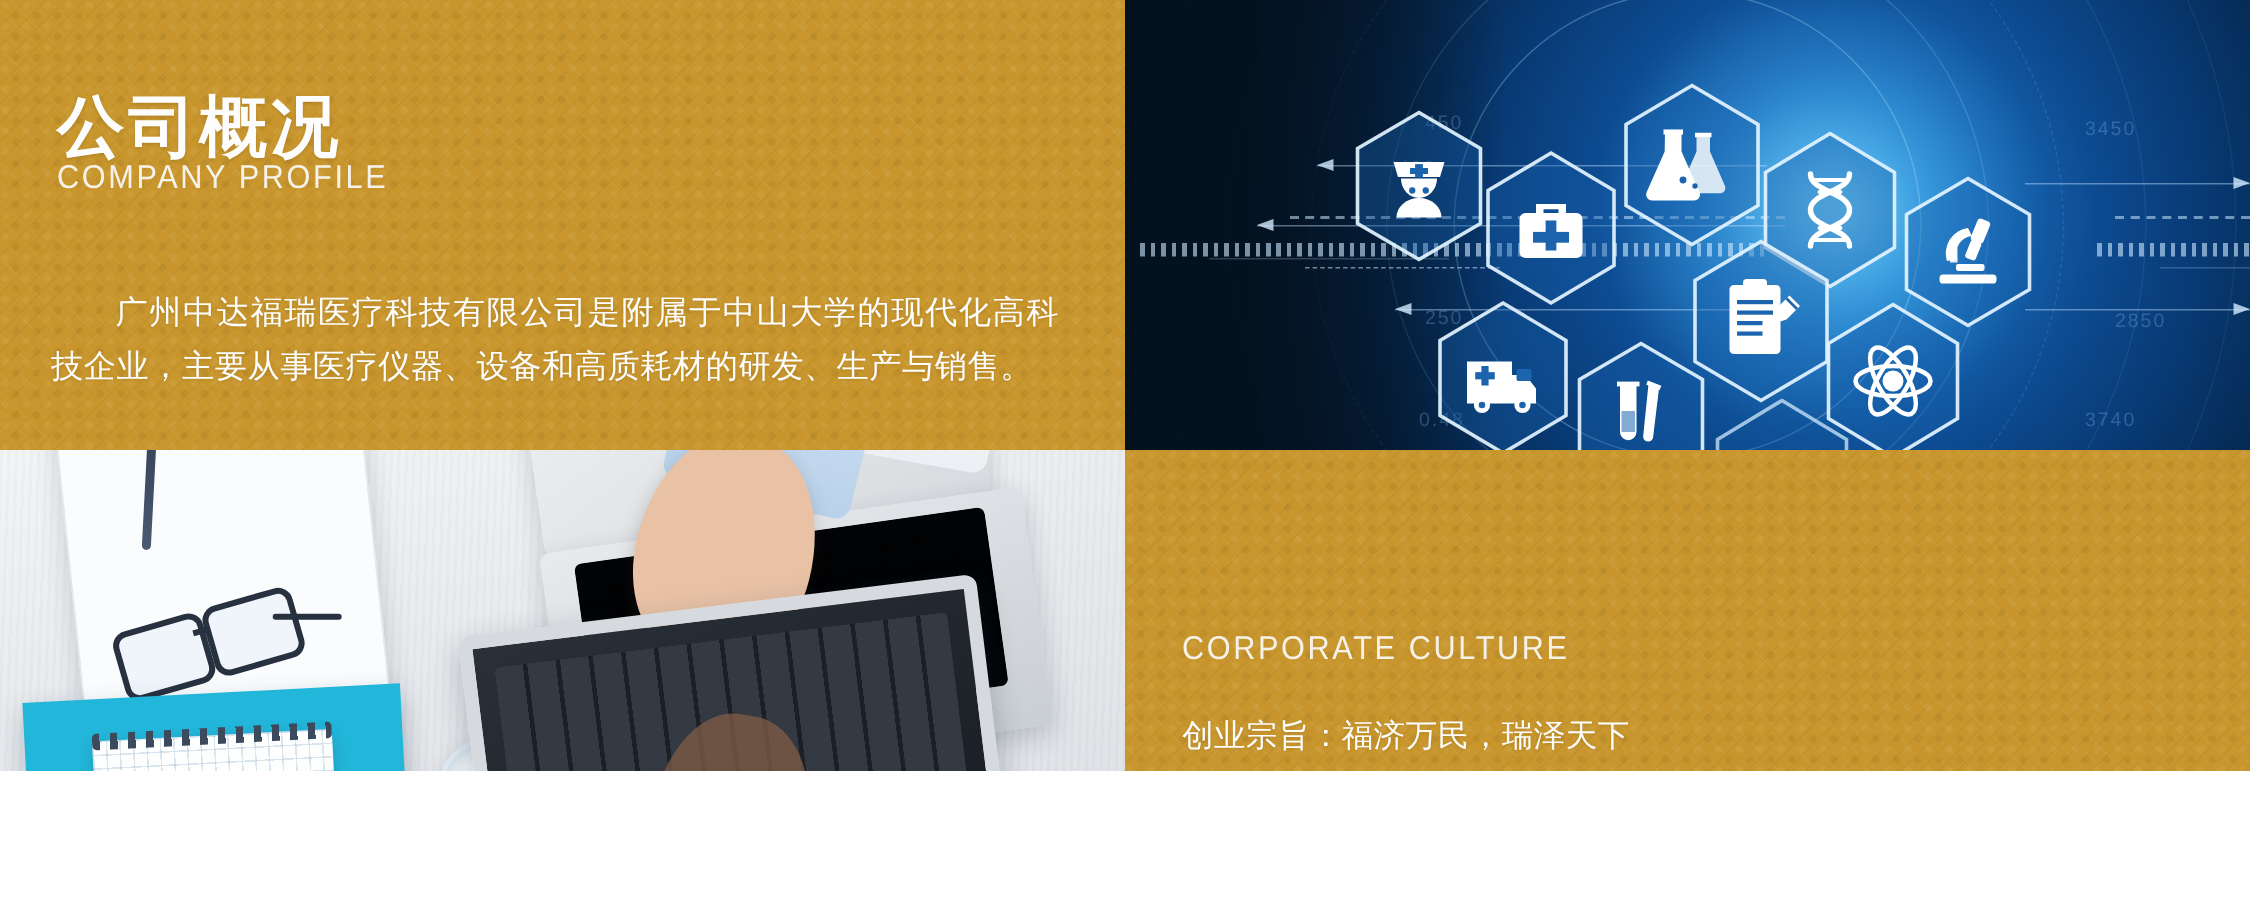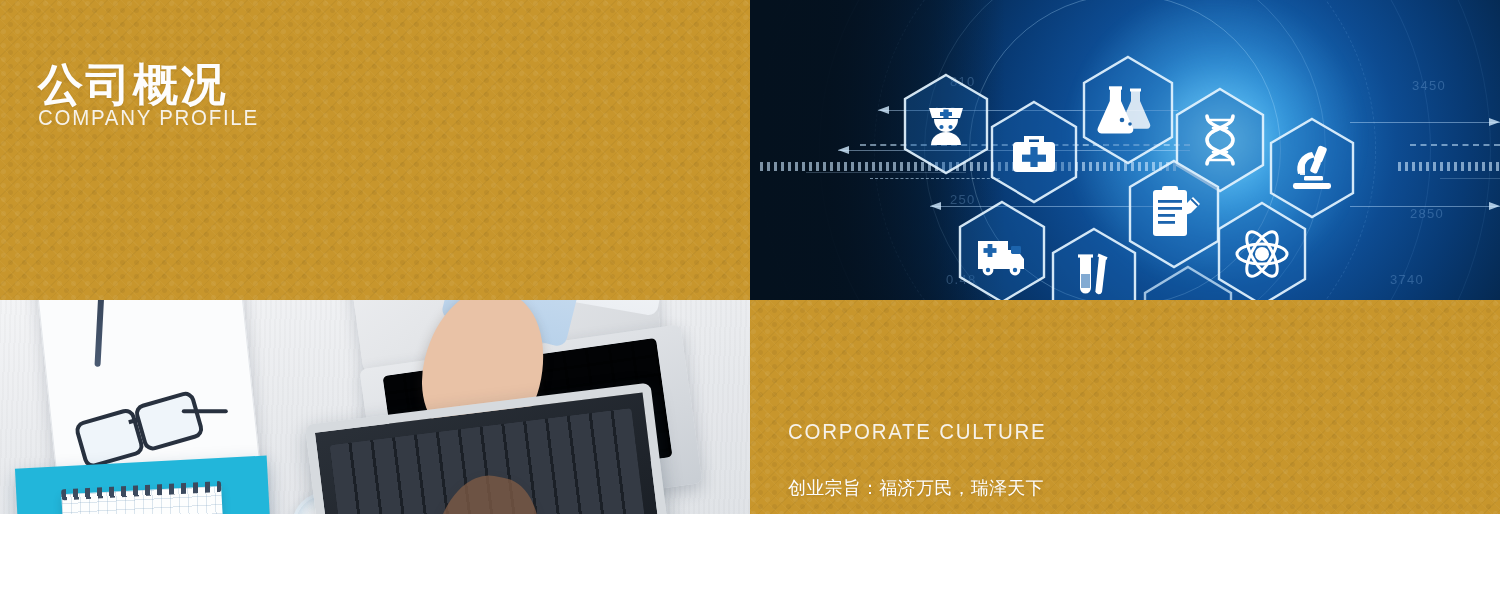--- a/index.html
+++ b/index.html
@@ -59,21 +59,21 @@
     text-indent:2em;text-align:justify;
     letter-spacing:.015em;
     text-shadow:0 1px 2px rgba(90,60,10,.16);
   }
 
   
   #panel-culture .cn-title{position:absolute;left:38px;top:48px;font-size:45px;}
   #panel-culture .en-sub{position:absolute;left:38px;top:119px;font-size:22px;}
   #culture-list{
     position:absolute;left:38px;top:172px;
-    color:#fdfdfd;font-size:18px;line-height:1.78;
+    color:#fdfdfd;font-size:21px;line-height:1.78;
     letter-spacing:.015em;
     text-shadow:0 1px 2px rgba(90,60,10,.16);
     list-style:none;margin:0;padding:0;
   }
 
   
   #panel-medtech{
     position:relative;overflow:hidden;
     background:
       radial-gradient(circle at 64% 47%, #59c0f2 0%, #2a8fd8 9%, #1767b4 20%, #0d4b91 33%, #083a74 47%, #05284f 63%, #04182f 80%, #03101f 100%),
@@ -292,41 +292,42 @@
     border-bottom-color:transparent;border-left-color:transparent;transform:rotate(38deg);}
 </style>
 </head>
 <body>
 
 <div id="stage">
 
   <section class="gold" id="panel-profile">
     <h1 class="cn-title">公司概况</h1>
     <div class="en-sub">COMPANY PROFILE</div>
+    <p id="profile-body">广州中达福瑞医疗科技有限公司是附属于中山大学的现代化高科技企业，主要从事医疗仪器、设备和高质耗材的研发、生产与销售。</p>
   </section>
 
   <section id="panel-medtech">
 
     <div class="glow"></div>
 
     <div class="rings">
       <div class="ring r1"></div>
       <div class="ring r2"></div>
       <div class="ring r3"></div>
       <div class="ring r4"></div>
       <div class="ring r5"></div>
     </div>
 
     <div class="dark-left"></div>
 
-    <div class="hud-num" style="left:200px;top:74px;">810</div>
+    <div class="hud-num" style="left:200px;top:74px;">450</div>
     <div class="hud-num" style="left:182px;top:104px;">400</div>
-    <div class="hud-num" style="left:200px;top:192px;">250</div>
+    <div class="hud-num" style="left:200px;top:204px;">250</div>
     <div class="hud-num" style="left:196px;top:272px;">0.48</div>
-    <div class="hud-num" style="left:662px;top:78px;">3450</div>
+    <div class="hud-num" style="left:640px;top:78px;">3450</div>
     <div class="hud-num" style="left:660px;top:206px;text-align:right;">2850</div>
     <div class="hud-num" style="left:640px;top:272px;">3740</div>
 
     <div class="hline arrow-l" style="left:128px;top:110px;width:300px;"></div>
     <div class="hline dashed" style="left:110px;top:144px;width:330px;"></div>
     <div class="hline arrow-l" style="left:88px;top:150px;width:352px;"></div>
     <div class="hline ticks" style="left:10px;top:162px;width:420px;"></div>
     <div class="hline" style="left:56px;top:172px;width:160px;opacity:.5;"></div>
     <div class="hline dashed" style="left:120px;top:178px;width:130px;border-top-width:1px;"></div>
     <div class="hline arrow-l" style="left:180px;top:206px;width:260px;"></div>

